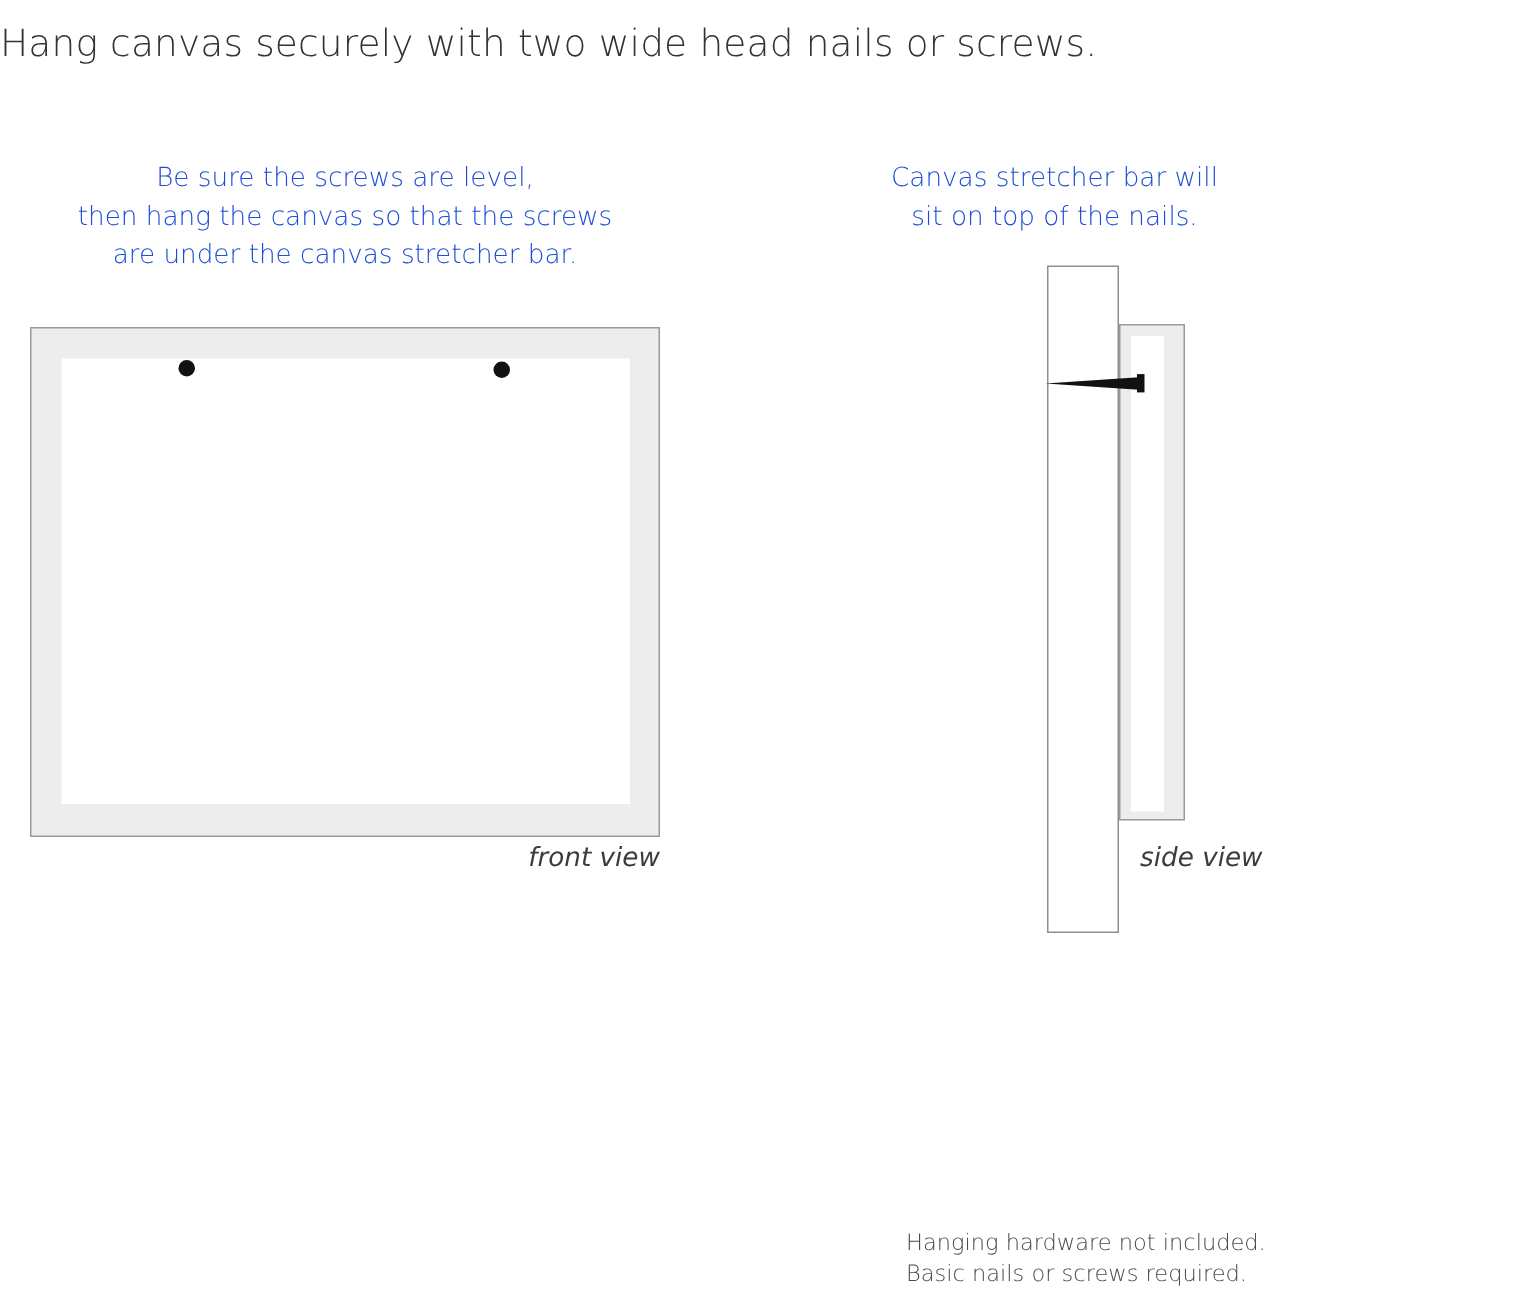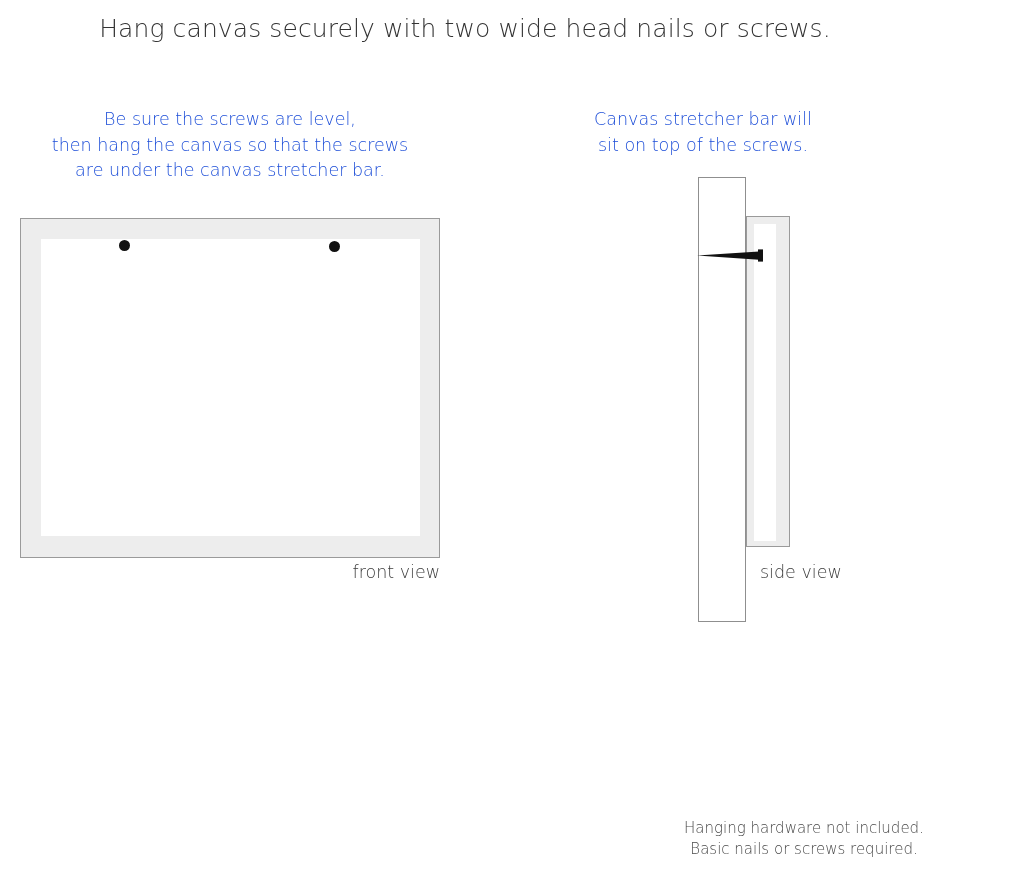--- a/index.html
+++ b/index.html
@@ -19,21 +19,21 @@
     background: #ffffff;
     overflow: hidden;
   }
 
   
   .headline {
     position: absolute;
     left: 0;
     top: 14px;
     width: 930px;
-    text-align: center;
+    text-align: left;
     font-size: 25px;
     font-weight: 300;
     letter-spacing: 0.1px;
     color: #333333;
     white-space: nowrap;
   }
 
   
   .caption {
     position: absolute;
@@ -86,20 +86,21 @@
   }
   .screw-dot.left  { left: 119px; top: 240px; }
   .screw-dot.right { left: 329px; top: 241px; }
 
   .view-label {
     position: absolute;
     font-size: 17.5px;
     font-weight: 300;
     color: #3c3c3c;
     white-space: nowrap;
+    font-style: italic;
   }
   .label-front {
     left: 240px;
     top: 562px;
     width: 200px;
     text-align: right;
   }
   .label-side {
     left: 760px;
     top: 562px;
@@ -145,21 +146,21 @@
     height: 18px;
     z-index: 5;
   }
 
   
   .disclaimer {
     position: absolute;
     left: 604px;
     top: 818px;
     width: 400px;
-    text-align: center;
+    text-align: left;
     font-size: 15px;
     font-weight: 300;
     line-height: 21px;
     color: #4a4a4a;
   }
   .disclaimer .cline { display: block; white-space: nowrap; }
 </style>
 </head>
 <body>
 
@@ -168,21 +169,21 @@
   <div class="headline">Hang canvas securely with two wide head nails or screws.</div>
 
   <div class="caption caption-left">
     <span class="cline">Be sure the screws are level,</span>
     <span class="cline">then hang the canvas so that the screws</span>
     <span class="cline">are under the canvas stretcher bar.</span>
   </div>
 
   <div class="caption caption-right">
     <span class="cline">Canvas stretcher bar will</span>
-    <span class="cline">sit on top of the screws.</span>
+    <span class="cline">sit on top of the nails.</span>
   </div>
 
   <div class="front-frame">
     <div class="front-inner"></div>
   </div>
   <div class="screw-dot left"></div>
   <div class="screw-dot right"></div>
   <div class="view-label label-front">front view</div>
 
   <div class="side-canvas">

